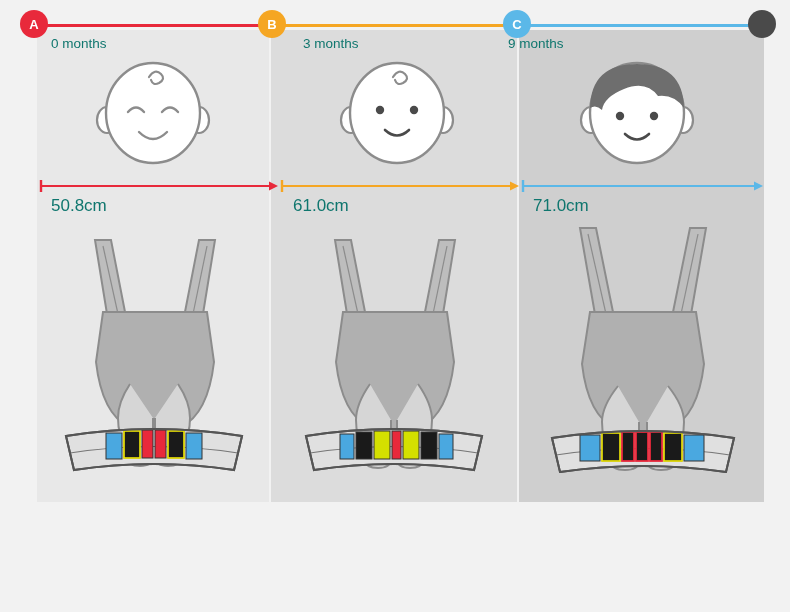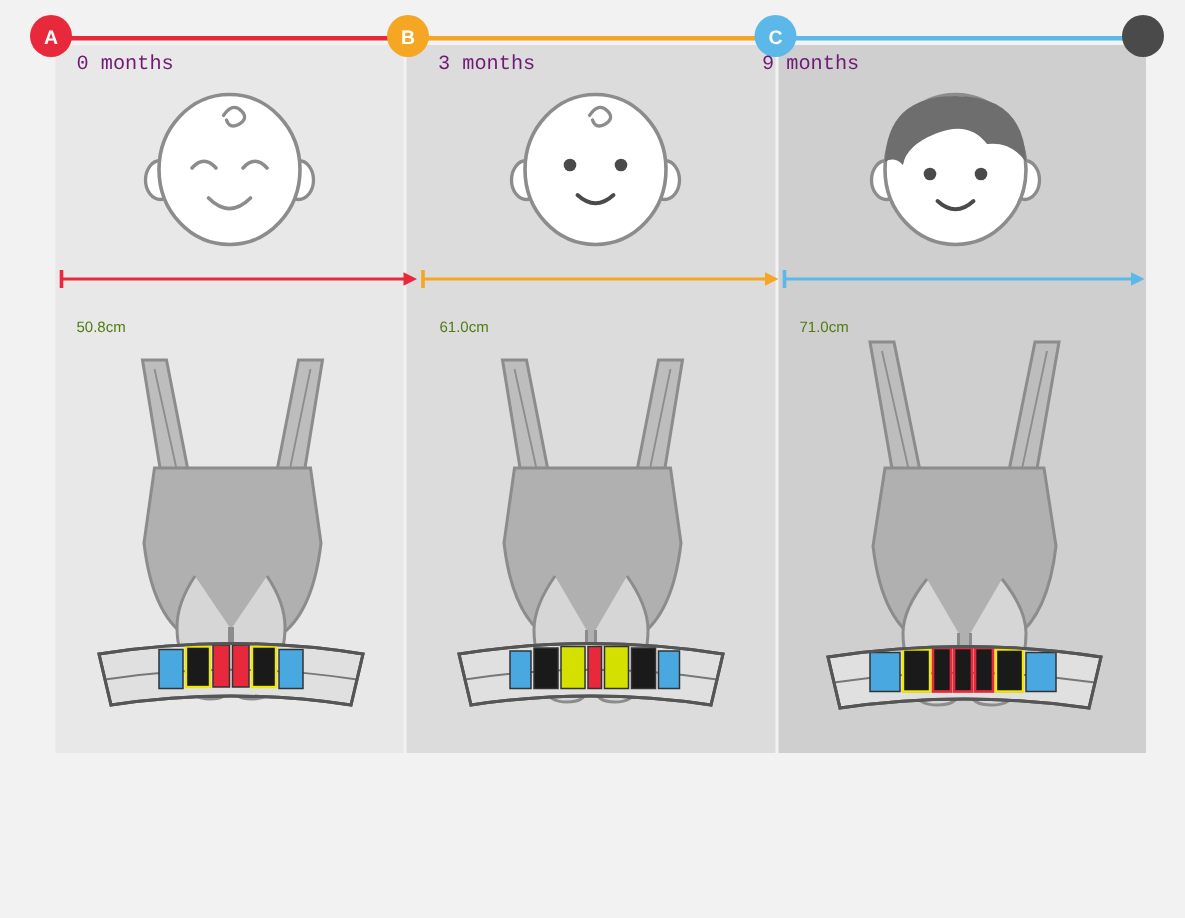--- a/index.html
+++ b/index.html
@@ -24,32 +24,32 @@
   .rail.r2{left:272px;top:24px;width:245px;background:#f5a623;}
   .rail.r3{left:517px;top:24px;width:245px;background:#5bb8e8;}
 
   .node{position:absolute;border-radius:50%;display:flex;align-items:center;
         justify-content:center;color:#fff;font-size:13px;font-weight:bold;}
   .node.n1{left:20px;top:10px;width:28px;height:28px;background:#e8293b;}
   .node.n2{left:258px;top:10px;width:28px;height:28px;background:#f5a623;}
   .node.n3{left:503px;top:10px;width:28px;height:28px;background:#5bb8e8;}
   .node.n4{left:748px;top:10px;width:28px;height:28px;background:#4a4a4a;}
 
-  .agelabel{position:absolute;top:36px;font-size:13.5px;color:#701a75;font-family:Liberation Mono, monospace;}
+  .agelabel{position:absolute;top:36px;font-size:13.5px;color:#0f766e;}
   .agelabel.a1{left:51px;}
-  .agelabel.a2{left:292px;}
+  .agelabel.a2{left:303px;}
   .agelabel.a3{left:508px;}
 
   
   .measure{position:absolute;top:178px;height:16px;}
   .measure.m1{left:37px;width:243px;}
   .measure.m2{left:278px;width:243px;}
   .measure.m3{left:519px;width:246px;}
 
-  .sizelabel{position:absolute;top:213px;font-size:10px;color:#4d7c0f;}
+  .sizelabel{position:absolute;top:196px;font-size:17px;color:#0f766e;}
   .sizelabel.s1{left:51px;}
   .sizelabel.s2{left:293px;}
   .sizelabel.s3{left:533px;}
 
   
   .head{position:absolute;top:58px;}
   .head.h1{left:88px;}
   .head.h2{left:332px;}
   .head.h3{left:572px;}
 

